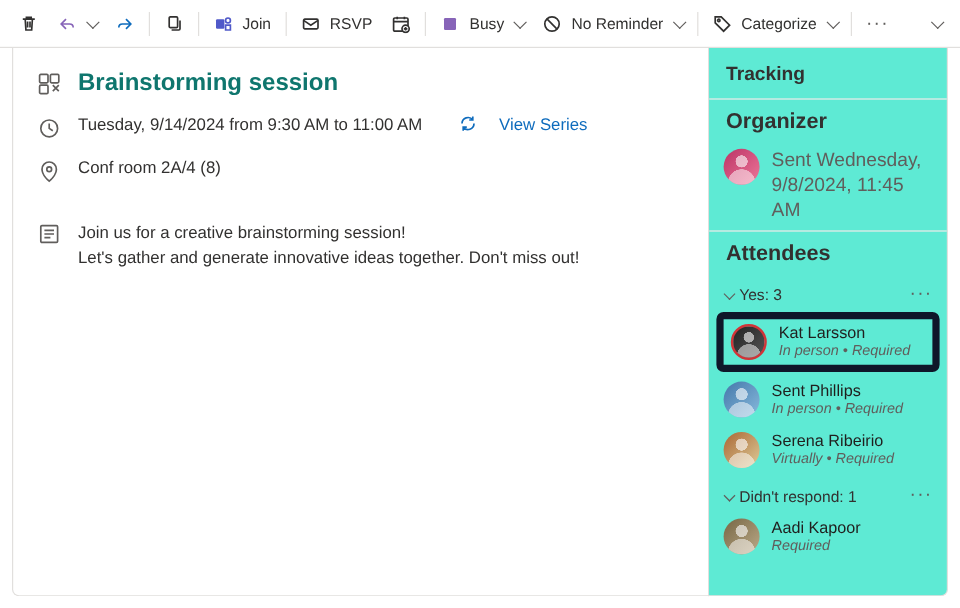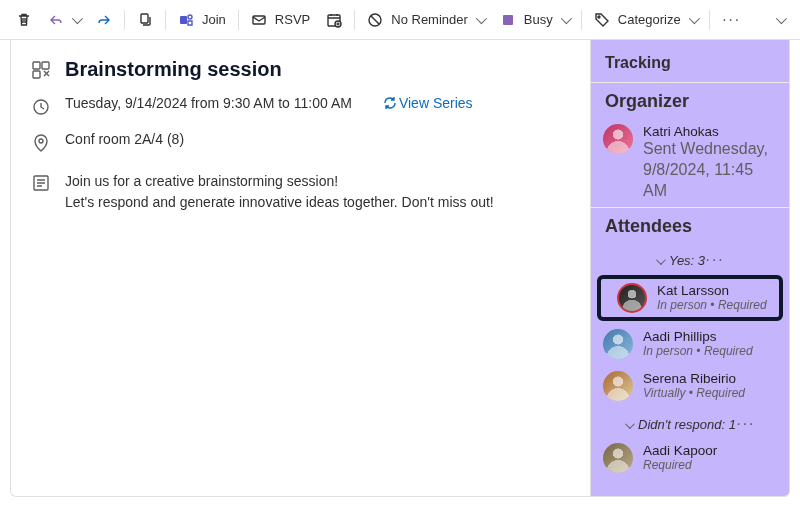--- a/index.html
+++ b/index.html
@@ -83,27 +83,27 @@
   .row .left-icon {
     width: 20px;
     height: 20px;
     flex-shrink: 0;
     color: #605e5c;
     margin-top: 2px;
   }
   .title {
     font-size: 20px;
     font-weight: 600;
-    color: #0f172a;
+    color: #0f766e;
   }
   .link {
     color: #0f6cbd;
     display: inline-flex;
     align-items: center;
-    gap: 1px;
+    gap: 18px;
     font-size: 14px;
     cursor:pointer;
   }
   .time-row {
     display: flex;
     align-items: center;
     gap: 30px;
     color:#323130;
     text-align:center;
   }
@@ -111,21 +111,21 @@
   
   .right {
     width: 200px;
     border: 1px solid #e1dfdd;
     border-top:none;
     border-radius: 0 0 6px 0;
     margin: 0 10px 10px 0;
     display: flex;
     flex-direction: column;
     padding-bottom:8px;
-    background:#c4b5fd;
+    background:#5eead4;
   }
   .right h2 {
     font-size: 16px;
     font-weight: 600;
     padding: 14px 14px 10px;
   }
   .section-label {
     font-size: 18px;
     font-weight: 600;
     padding: 8px 14px 6px;
@@ -148,38 +148,37 @@
     content:''; position:absolute; inset:0;
     background: radial-gradient(circle at 50% 35%, rgba(255,255,255,.6) 0 20%, transparent 21%),
                 radial-gradient(circle at 50% 95%, rgba(255,255,255,.5) 0 35%, transparent 36%);
   }
   .person .info { display:flex; flex-direction:column; }
   .person .name { font-size: 13.5px; color:#201f1e; }
   .person .meta { font-size: 12px; color:#605e5c;font-style:italic; }
   .group-header {
     display:flex;
     align-items:center;
-    justify-content:center;
+    justify-content:space-between;
     padding: 8px 12px 4px 12px;
     font-size:13px;
     color:#323130;
     cursor:pointer;
-    font-style:italic;
   }
   .group-header .chev-small{
     display:inline-block;width:7px;height:7px;
     border-right:1.2px solid #605e5c;border-bottom:1.2px solid #605e5c;
     transform:rotate(45deg) translateY(-2px);
     margin-right:6px;
   }
   .selected-person {
-    border: 4px solid #0f172a;
+    border: 6px solid #0f172a;
     border-radius: 6px;
     margin: 2px 6px;
-    padding: 4px 6px 4px 16px;
+    padding: 4px 6px 4px 6px;
   }
   .selected-person .avatar { border:2px solid #d13438; }
   .org-meta { font-size:16px; color:#605e5c; line-height:1.3; }
   
   svg { stroke: currentColor; fill: none; stroke-width:1.4; }
 </style>
 </head>
 <body>
 
 <div class="window">
@@ -244,34 +243,34 @@
             <path d="M2 6h12M5 2v2M11 2v2"></path>
             <circle cx="12" cy="12" r="3" fill="#fff"></circle>
             <path d="M12 10.5v3M10.5 12h3"></path>
           </svg>
       </span>
     </div>
     <div class="tb-divider"></div>
     <div class="tb-item">
       <span class="icon">
         <svg viewBox="0 0 16 16">
+            <rect x="3" y="3" width="10" height="10" rx="1" fill="#8764b8" stroke="none"></rect>
+          </svg>
+      </span>
+      <span>Busy</span>
+      <span class="chev"></span>
+    </div>
+    <div class="tb-item">
+      <span class="icon">
+        <svg viewBox="0 0 16 16">
             <circle cx="8" cy="8" r="6"></circle>
             <path d="M4 4l8 8"></path>
           </svg>
       </span>
       <span>No Reminder</span>
-      <span class="chev"></span>
-    </div>
-    <div class="tb-item">
-      <span class="icon">
-        <svg viewBox="0 0 16 16">
-            <rect x="3" y="3" width="10" height="10" rx="1" fill="#8764b8" stroke="none"></rect>
-          </svg>
-      </span>
-      <span>Busy</span>
       <span class="chev"></span>
     </div>
     <div class="tb-divider"></div>
     <div class="tb-item">
       <span class="icon">
         <svg viewBox="0 0 16 16">
             <path d="M2 7V2h5l7 7-5 5z"></path>
             <circle cx="5" cy="5" r="1"></circle>
           </svg>
       </span>
@@ -325,43 +324,42 @@
       <div class="row">
         <span class="left-icon">
           <svg viewBox="0 0 20 20">
               <path d="M10 18s6-5 6-10a6 6 0 10-12 0c0 5 6 10 6 10z"></path>
               <circle cx="10" cy="8" r="2"></circle>
             </svg>
         </span>
         <div>Conf room 2A/4 (8)</div>
       </div>
 
-      <div class="row" style="margin-top:18px">
+      <div class="row" style="margin-top:30px">
         <span class="left-icon">
           <svg viewBox="0 0 20 20">
               <rect x="3" y="3" width="14" height="14" rx="1"></rect>
               <path d="M6 7h8M6 10h8M6 13h5"></path>
             </svg>
         </span>
         <div class="body-text">
           <div>Join us for a creative brainstorming session!</div>
-          <div>Let's respond and generate innovative ideas together. Don't miss out!</div>
+          <div>Let's gather and generate innovative ideas together. Don't miss out!</div>
         </div>
       </div>
 
     </div>
 
     <div class="right">
       <h2>Tracking</h2>
 
       <div class="section-label">Organizer</div>
       <div class="person">
         <div class="avatar" style="background:linear-gradient(135deg,#b36,#e79)"></div>
         <div class="info">
-          <span class="name">Katri Ahokas</span>
           <span class="org-meta">Sent Wednesday, 9/8/2024, 11:45 AM</span>
         </div>
       </div>
 
       <div class="section-label">Attendees</div>
 
       <div class="group-header">
         <span><span class="chev-small"></span><span>Yes: 3</span></span>
         <span class="dots">···</span>
       </div>
@@ -369,21 +367,21 @@
       <div class="person selected-person">
         <div class="avatar" style="background:linear-gradient(135deg,#222,#555)"></div>
         <div class="info">
           <span class="name">Kat Larsson</span>
           <span class="meta">In person • Required</span>
         </div>
       </div>
       <div class="person">
         <div class="avatar" style="background:linear-gradient(135deg,#47a,#8bd)"></div>
         <div class="info">
-          <span class="name">Aadi Phillips</span>
+          <span class="name">Sent Phillips</span>
           <span class="meta">In person • Required</span>
         </div>
       </div>
       <div class="person">
         <div class="avatar" style="background:linear-gradient(135deg,#a63,#dc9)"></div>
         <div class="info">
           <span class="name">Serena Ribeirio</span>
           <span class="meta">Virtually • Required</span>
         </div>
       </div>

